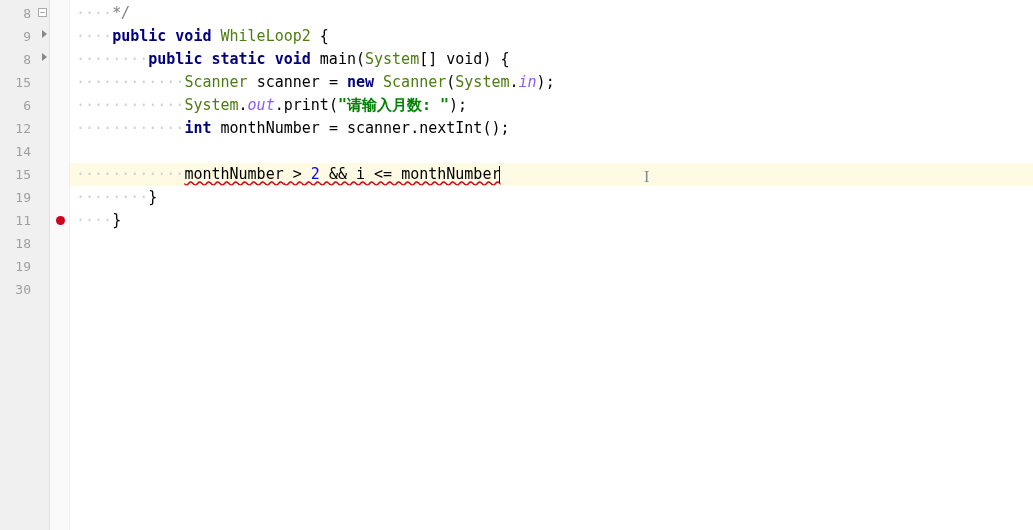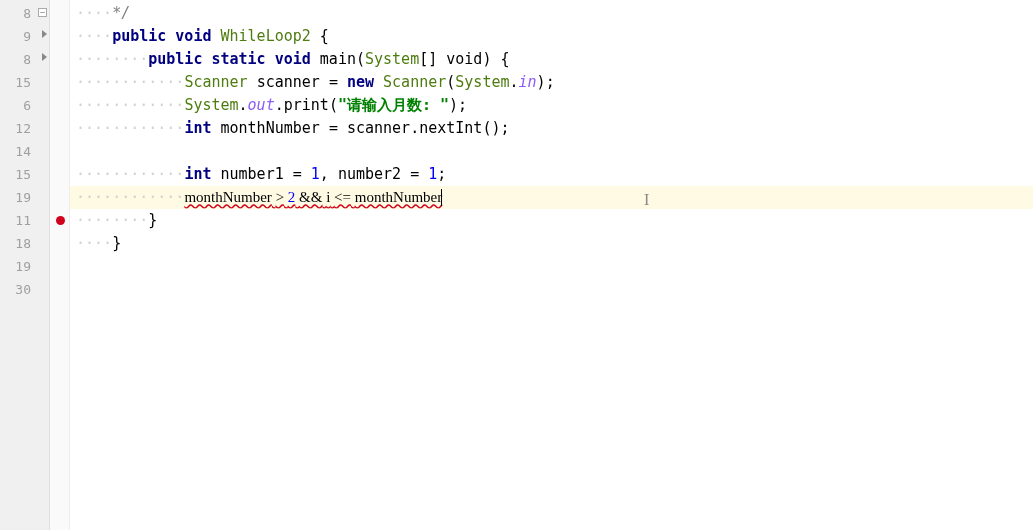--- a/index.html
+++ b/index.html
@@ -88,21 +88,20 @@
     .mth { color: #000000; }
     .str { color: #008000; font-weight: bold; }
     .num { color: #0000ff; }
     .staticfield { color: #8b5cf6; font-style: italic; }
     .var { color: #000000; }
     .punct { color: #000000; }
     .indent-dot { color: #d0d0d0; }
     .err-underline {
       text-decoration: underline wavy #d0021b;
       text-decoration-skip-ink: none;
-      font-family: Liberation Serif, serif;
     }
     .caret {
       display: inline-block;
       width: 1px;
       height: 17px;
       background: #000;
       vertical-align: middle;
       margin-left: -1px;
     }
     .text-cursor {
@@ -145,21 +144,20 @@
   <div class="code-line"><span class="indent-dot">····</span><span class="indent-dot">····</span><span class="kw">public</span> <span class="kw">static</span> <span class="kw">void</span> <span class="mth">main</span><span class="punct">(</span><span class="cls">System</span><span class="punct">[]</span> <span class="var">void</span><span class="punct">)</span> <span class="punct">{</span></div>
 
   <div class="code-line"><span class="indent-dot">····</span><span class="indent-dot">····</span><span class="indent-dot">····</span><span class="cls">Scanner</span> <span class="var">scanner</span> <span class="punct">=</span> <span class="kw">new</span> <span class="cls">Scanner</span><span class="punct">(</span><span class="cls">System</span><span class="punct">.</span><span class="staticfield">in</span><span class="punct">)</span><span class="punct">;</span></div>
 
   <div class="code-line"><span class="indent-dot">····</span><span class="indent-dot">····</span><span class="indent-dot">····</span><span class="cls">System</span><span class="punct">.</span><span class="staticfield">out</span><span class="punct">.</span><span class="mth">print</span><span class="punct">(</span><span class="str">"请输入月数: "</span><span class="punct">)</span><span class="punct">;</span></div>
 
   <div class="code-line"><span class="indent-dot">····</span><span class="indent-dot">····</span><span class="indent-dot">····</span><span class="kw">int</span> <span class="var">monthNumber</span> <span class="punct">=</span> <span class="var">scanner</span><span class="punct">.</span><span class="mth">nextInt</span><span class="punct">(</span><span class="punct">)</span><span class="punct">;</span></div>
 
   <div class="code-line"></div>
 
-  <div class="code-line"><span class="indent-dot">····</span><span class="indent-dot">····</span><span class="indent-dot">····</span><span class="kw">int</span> <span class="var">number1</span> <span class="punct">=</span> <span class="num">1</span><span class="punct">,</span> <span class="var">number2</span> <span class="punct">=</span> <span class="num">1</span><span class="punct">;</span></div>
 
 
   <div class="code-line current"><span class="indent-dot">····</span><span class="indent-dot">····</span><span class="indent-dot">····</span><span class="err-underline"><span class="var">monthNumber</span> <span class="punct">&gt;</span> <span class="num">2</span> <span class="punct">&amp;&amp;</span> <span class="var">i</span> <span class="punct">&lt;=</span> <span class="var">monthNumber</span></span><span class="caret"></span><span class="text-cursor">I</span></div>
 
   <div class="code-line"><span class="indent-dot">····</span><span class="indent-dot">····</span><span class="punct">}</span></div>
 
   <div class="code-line"><span class="indent-dot">····</span><span class="punct">}</span></div>
 
   <div class="code-line"></div>
 

